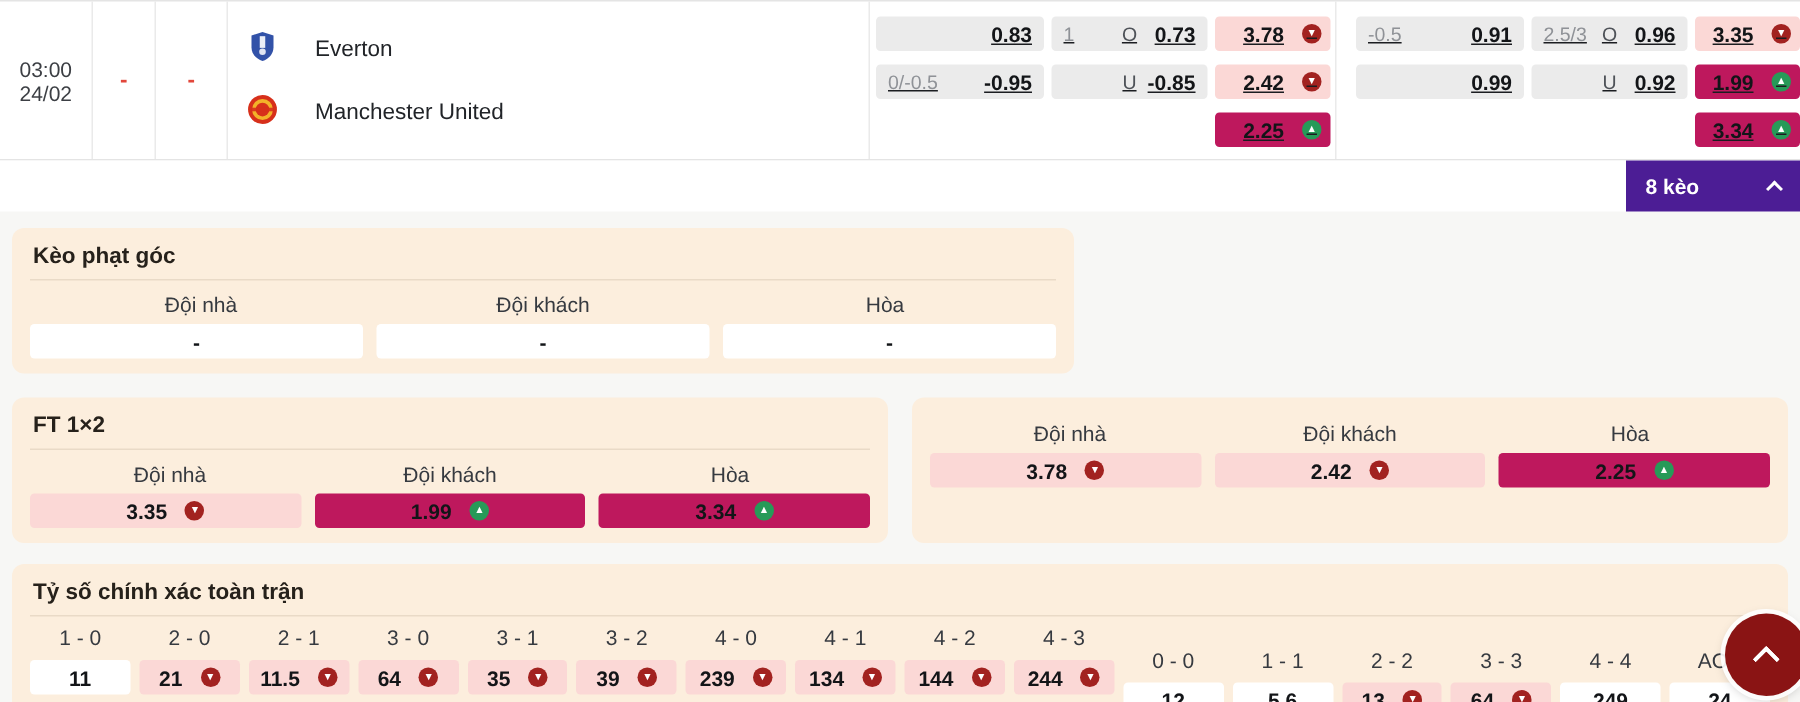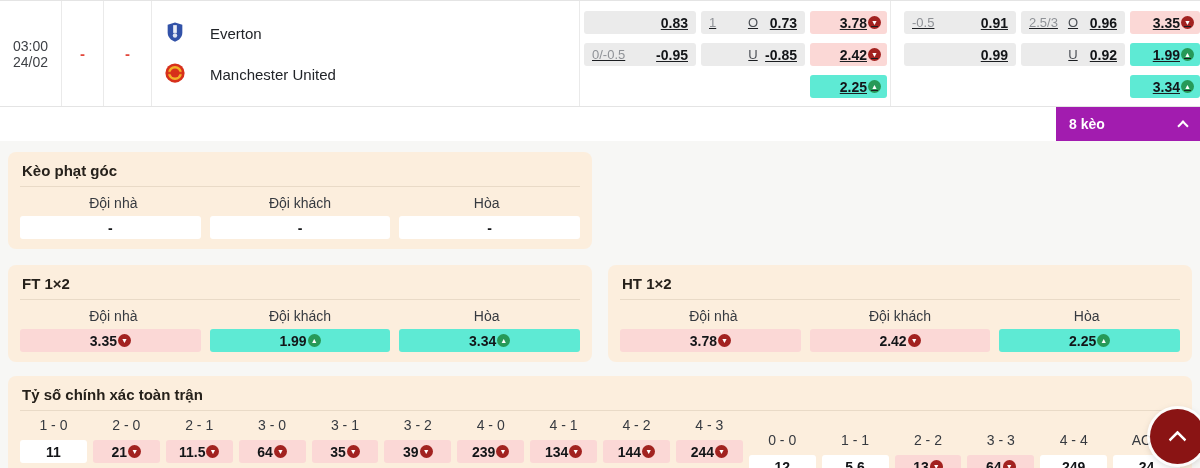--- a/index.html
+++ b/index.html
@@ -33,47 +33,47 @@
   .og2{ width:309px; padding-left:13px; border-right:none;}
 
   .gcell{ background:#ebebeb; border-radius:3px; display:flex; align-items:center; padding:0 8px; font-size:14px; cursor:pointer;}
   .hcell{ justify-content:space-between; }
   .ocell .line{ flex:1; text-align:left;}
   .ocell .side{ width:16px; text-align:center; color:#4e5258; font-size:13px;}
   .ocell .val{ flex:1; text-align:right;}
   .line{ color:#8f9297; font-size:13px;}
   .val{ font-weight:700; color:#131518; font-size:14px;}
 
-  .cell{ border-radius:3px; display:flex; align-items:center; justify-content:center; gap:1px; background:#fff; cursor:pointer;text-align:right;}
+  .cell{ border-radius:3px; display:flex; align-items:center; justify-content:center; gap:12px; background:#fff; cursor:pointer;text-align:right;}
   .xcell{ justify-content:flex-end; padding:0 6px;}
   .cell[data-trend="down"]{ background:#fbd8d6; }
-  .cell[data-trend="up"]{ background:#5eead4; }
+  .cell[data-trend="up"]{ background:#be185d; }
   .badge{ display:none; width:13px; height:13px; border-radius:50%; color:#fff; font-size:7px; line-height:13px;
           align-items:center; justify-content:center; flex:0 0 auto;}
   .cell[data-trend="down"] .badge{ display:inline-flex; background:#a22220;}
   .cell[data-trend="down"] .badge::before{ content:"▼"; }
   .cell[data-trend="up"] .badge{ display:inline-flex; background:#279a58;}
   .cell[data-trend="up"] .badge::before{ content:"▲"; }
 
   
   .keo-row{ height:34px; background:#fff; display:flex; justify-content:flex-end; }
-  .keo-tab{ width:144px; background:#a21caf; color:#fff; display:flex; align-items:center; justify-content:space-between;
+  .keo-tab{ width:116px; background:#4c1d95; color:#fff; display:flex; align-items:center; justify-content:space-between;
             padding:0 13px; font-size:14px; font-weight:700; cursor:pointer;}
   .chev-up{ width:8px; height:8px; border:solid #fff; border-width:2px 0 0 2px; transform:rotate(45deg) ; margin-top:4px;}
 
   
   .panel{ background:#fceedd; border-radius:8px; padding:8px 12px 10px; }
   .panel-title{ font-size:15px; font-weight:700; color:#26211b; padding:2px 2px 7px; border-bottom:1px solid #e9dac7;}
   .cols3{ display:flex; margin-top:3px;}
   .col3{ flex:1; text-align:center; font-size:14px; color:#363a40; padding:5px 0 4px;}
   .cells3{ display:flex; gap:9px; margin-top:1px;}
   .cell3{ flex:1; height:23px; font-size:14px; font-weight:700;}
 
   .row-a{ display:flex; margin:11px 8px 0;}
-  .row-a .panel{ width:584px;}
+  .row-a .panel{ width:708px;}
   .row-b{ display:flex; gap:16px; margin:16px 8px 0;}
   .row-b .panel{ width:585px;}
   .row-c{ margin:14px 8px 0;}
   .row-c .panel{ width:1184px; height:130px;}
 
   
   .cs-grid{ display:grid; grid-template-columns:repeat(16,1fr); gap:0 6px; margin-top:6px;}
   .cs-col{ display:flex; flex-direction:column; gap:6px; height:76px;}
   .cs-col.single{ justify-content:center;}
   .cs-head{ text-align:center; font-size:14px; color:#363a40; height:17px; line-height:17px;}
@@ -250,21 +250,20 @@
         <span class="badge"></span>
       </div>
       <div class="cell cell3" data-trend="up">
         <span class="val">3.34</span>
         <span class="badge"></span>
       </div>
     </div>
   </div>
 
   <div class="panel">
-    <div class="panel-title">HT 1×2</div>
     <div class="cols3">
       <div class="col3">Đội nhà</div>
       <div class="col3">Đội khách</div>
       <div class="col3">Hòa</div>
     </div>
     <div class="cells3">
       <div class="cell cell3" data-trend="down">
         <span class="val">3.78</span>
         <span class="badge"></span>
       </div>

